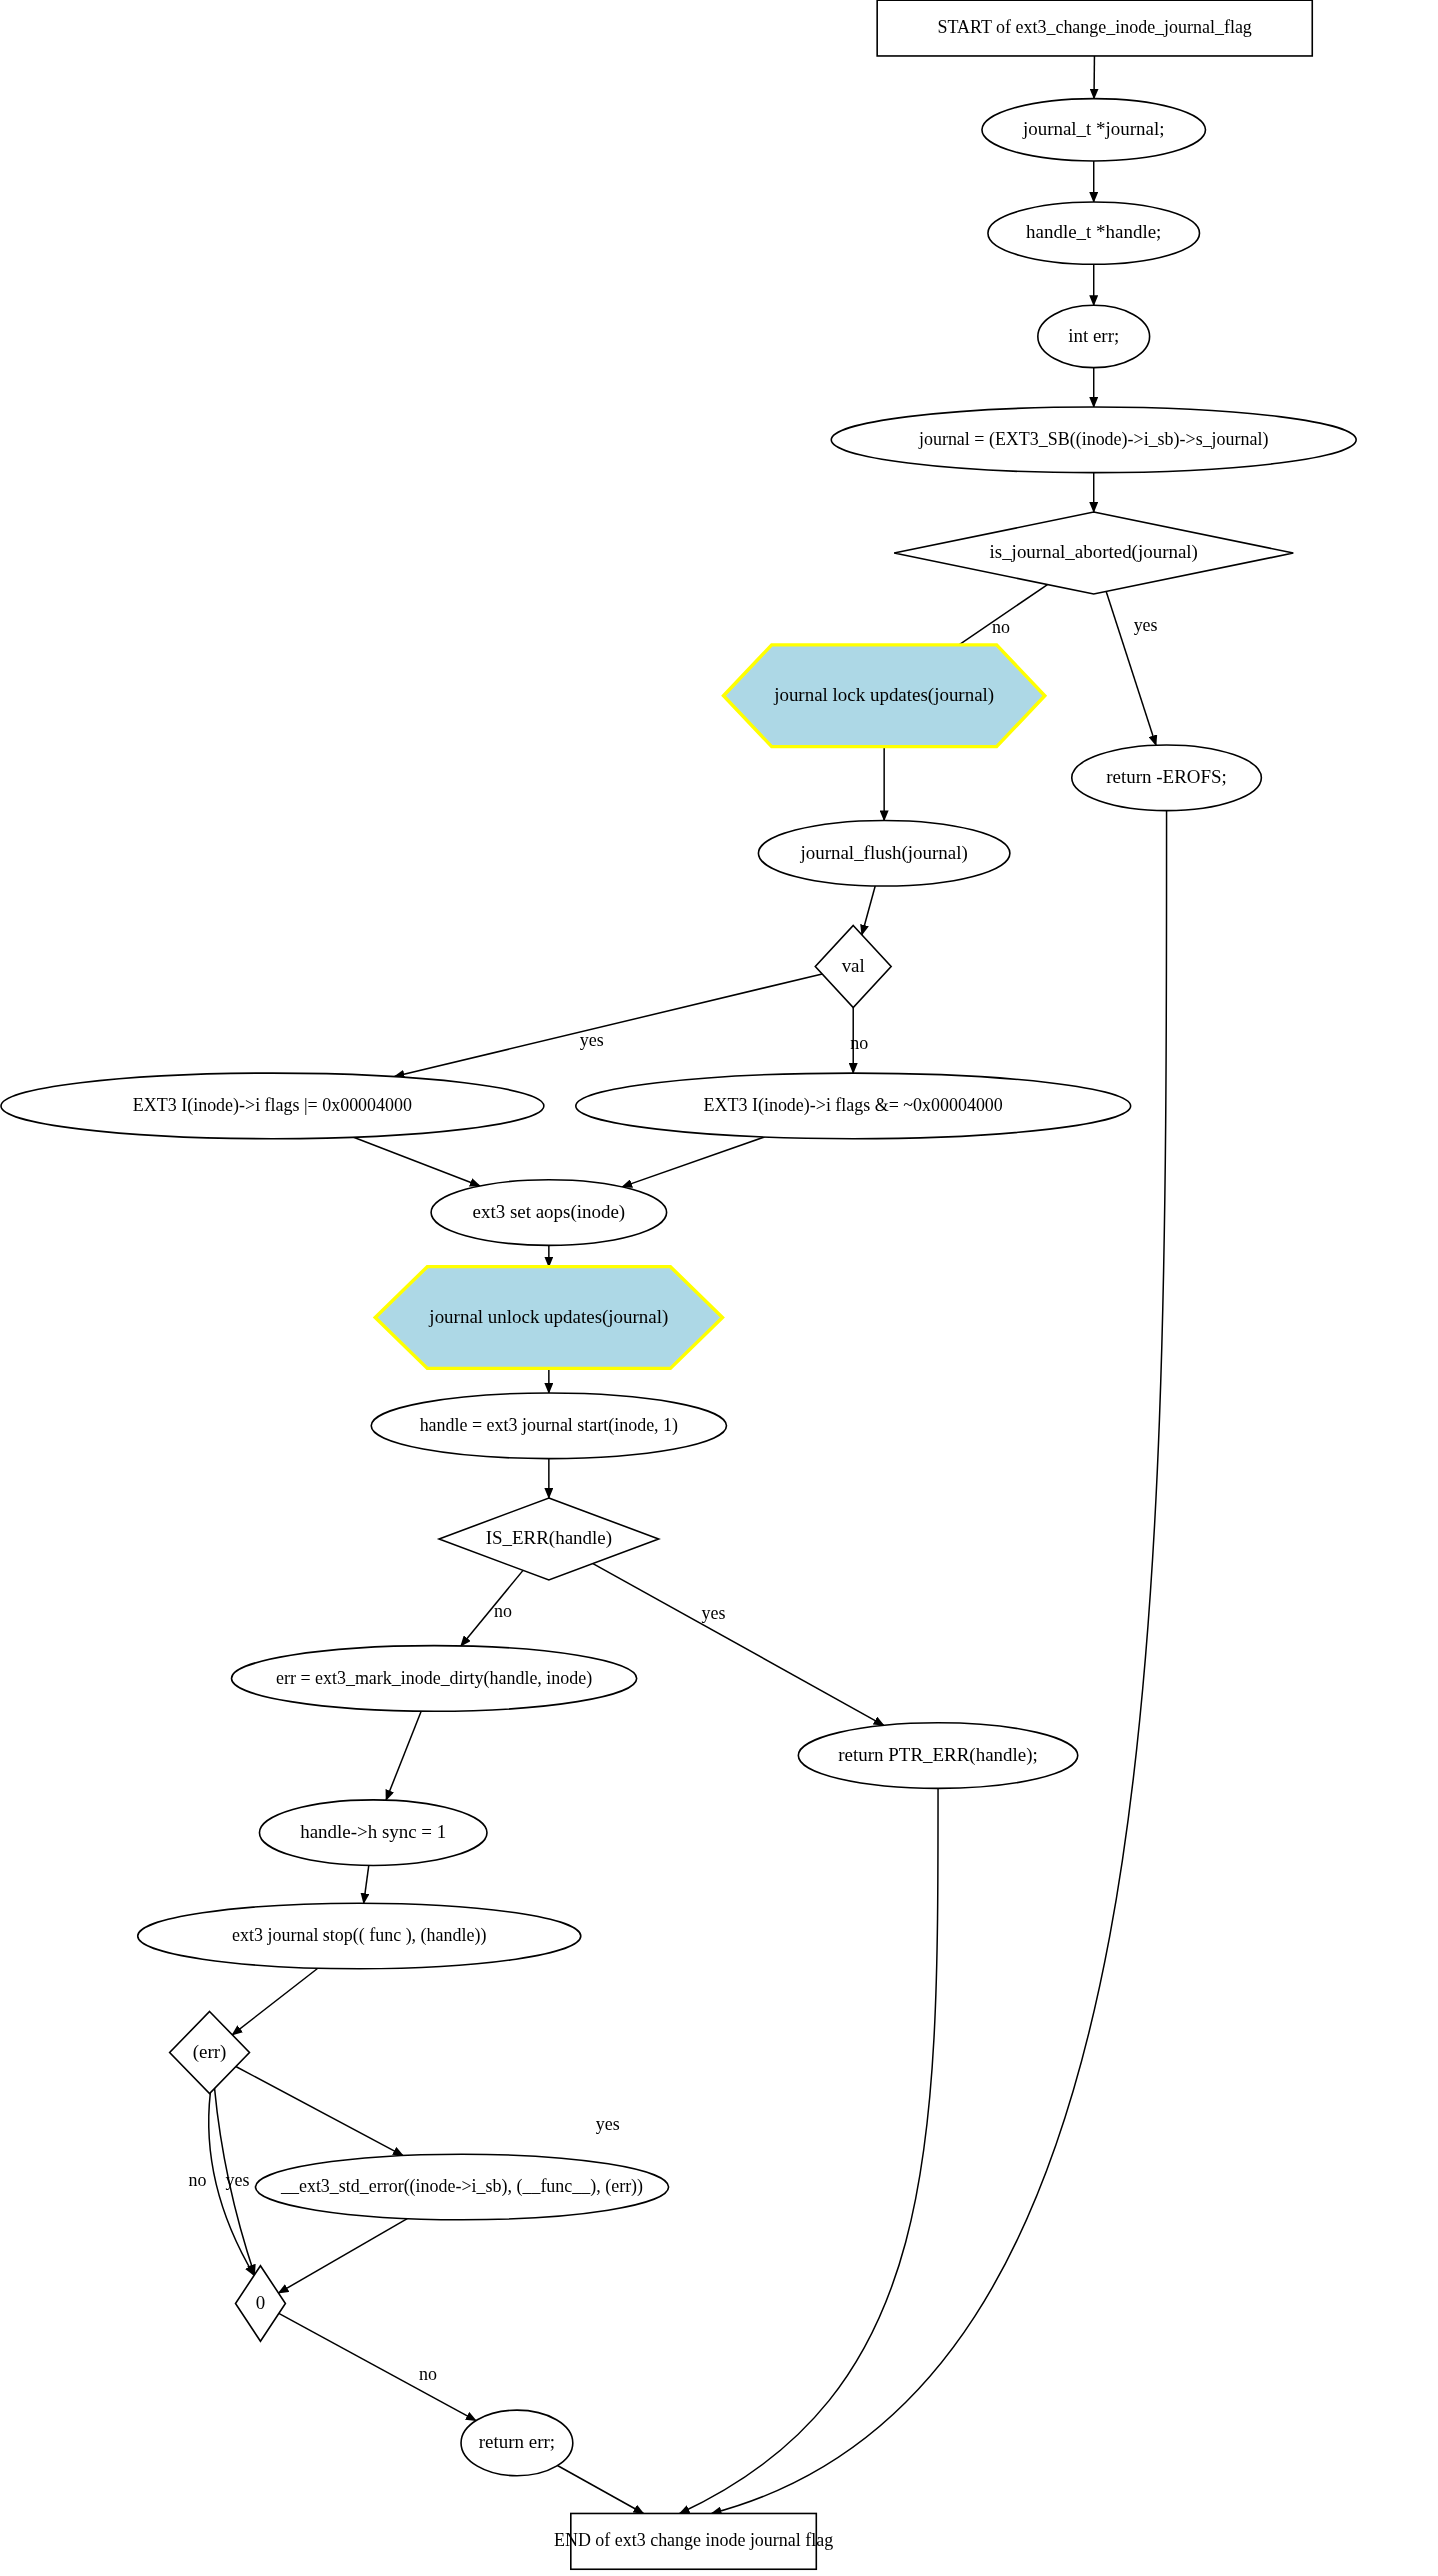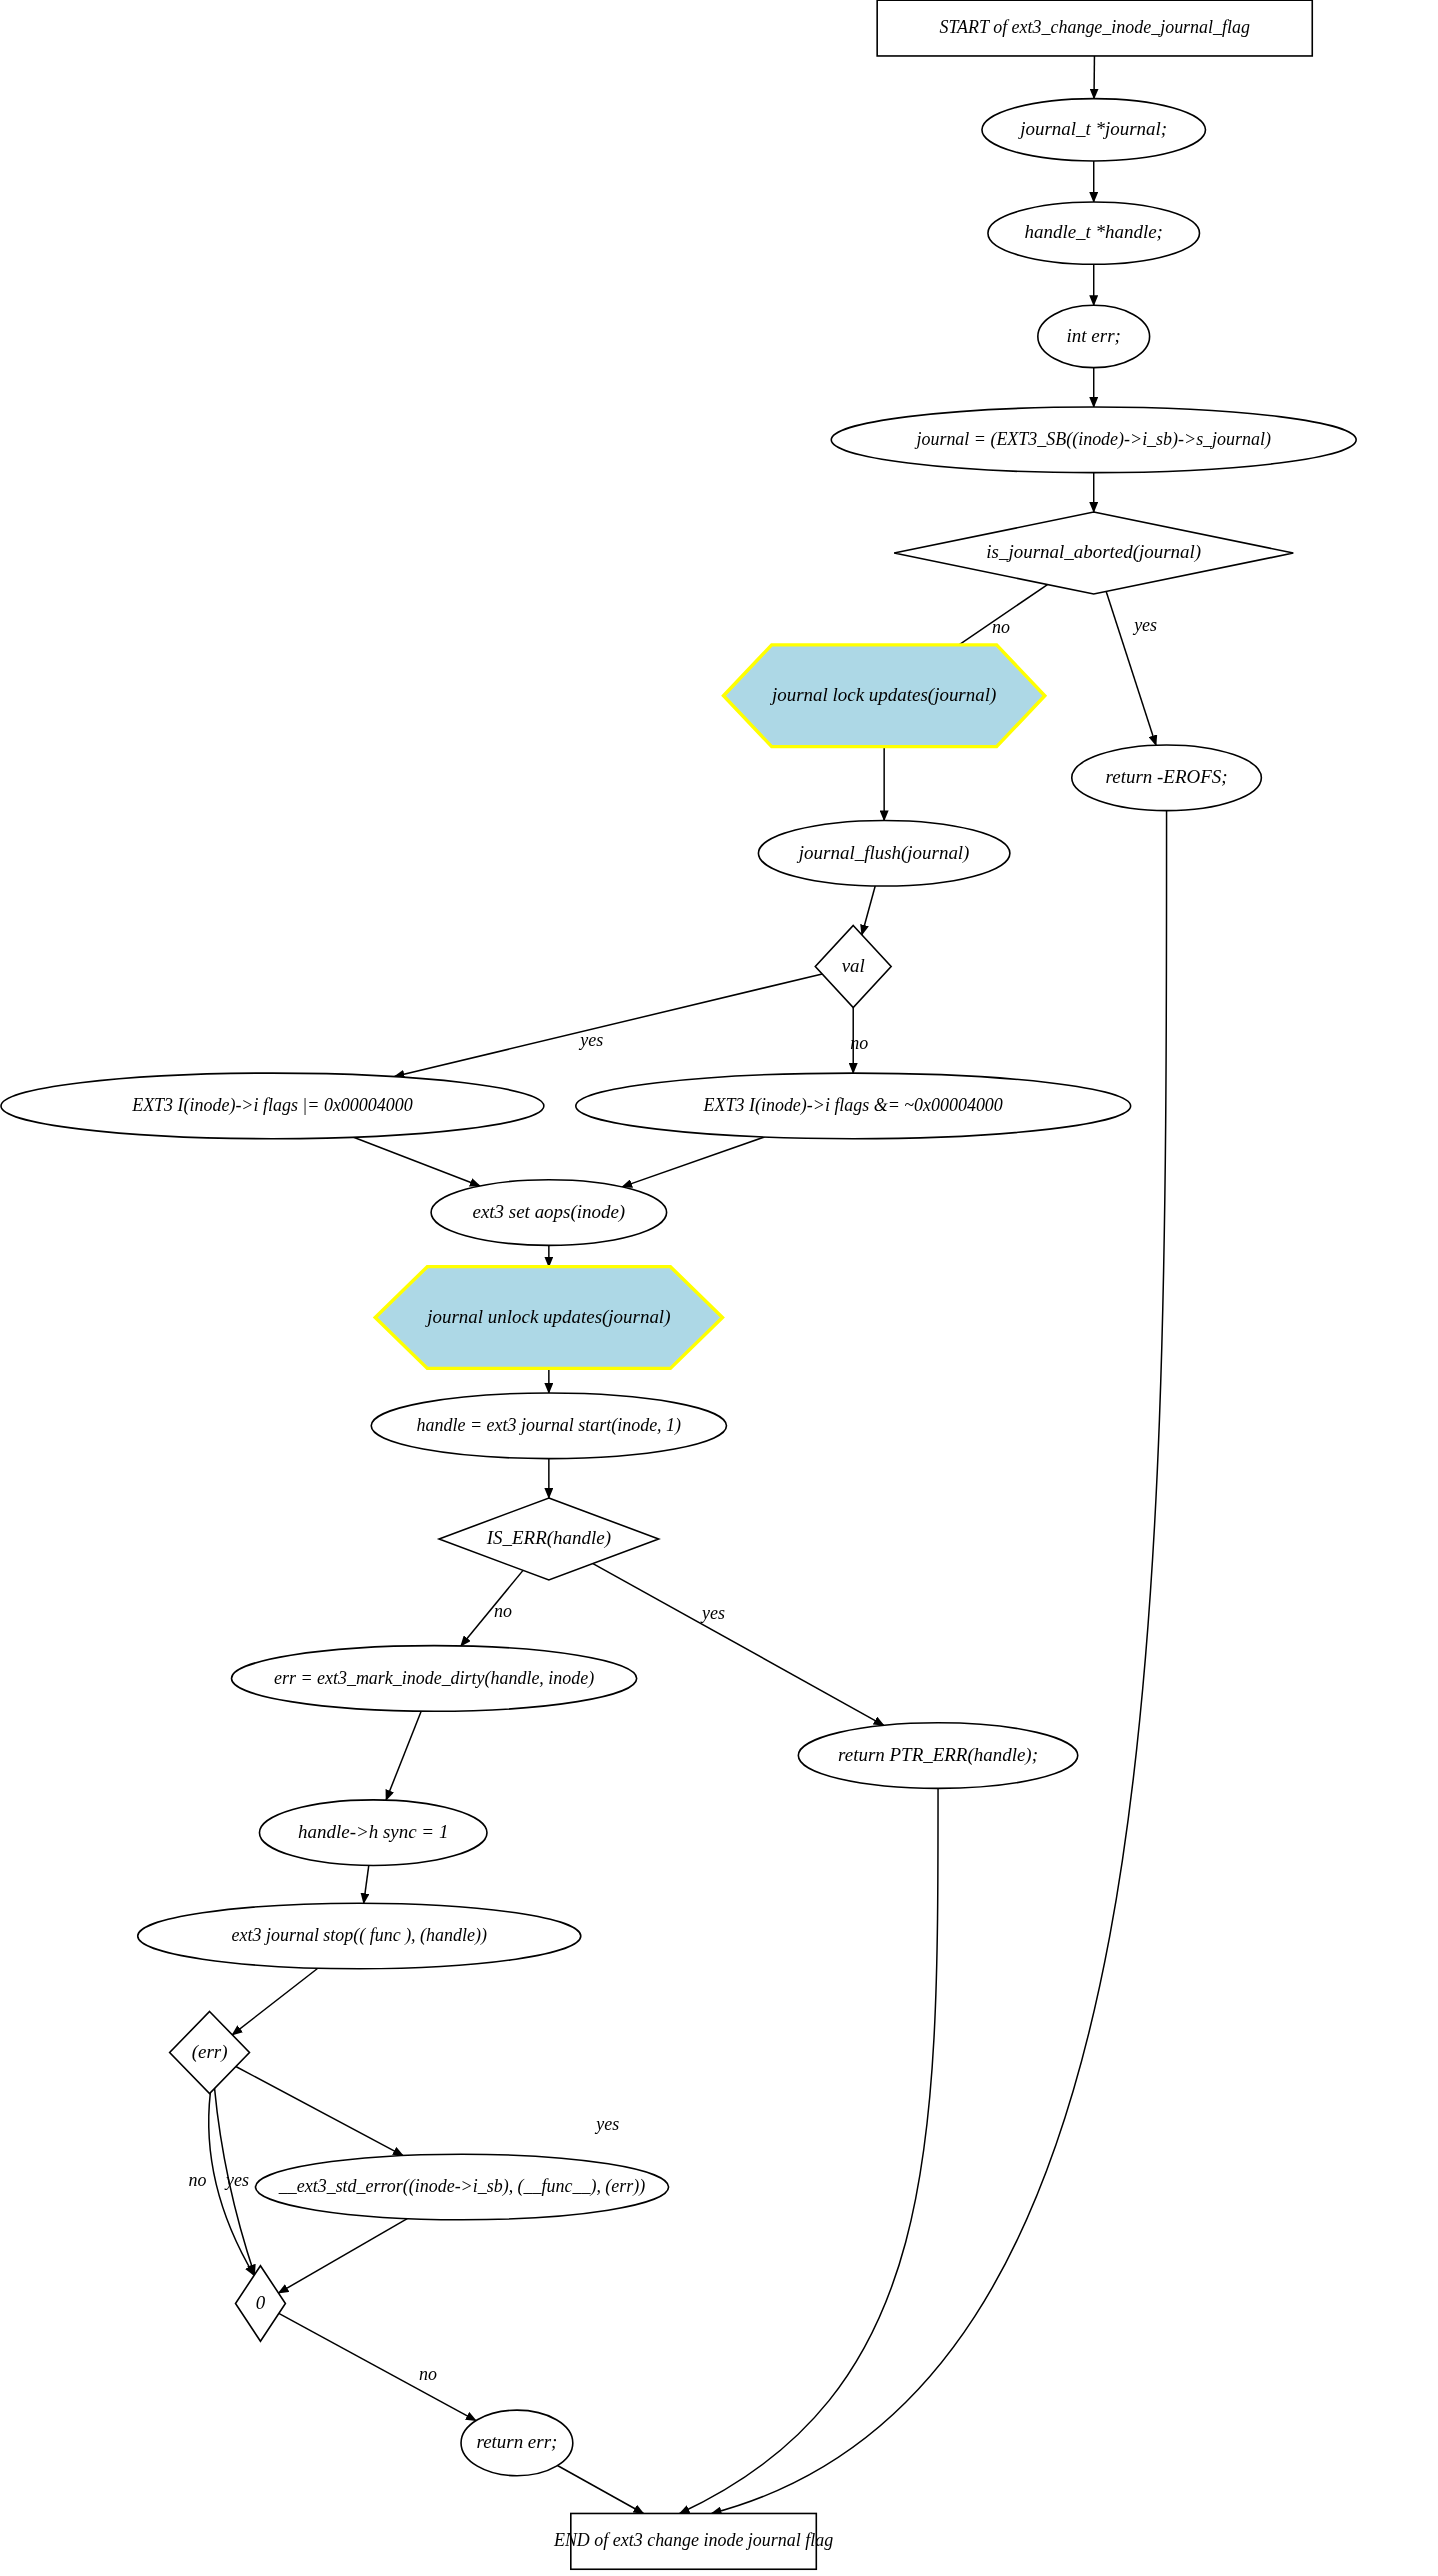--- a/index.html
+++ b/index.html
@@ -10,21 +10,20 @@
   body {
     width: 1438px;
     height: 2576px;
     font-family: "Liberation Serif", "DejaVu Serif", serif;
     overflow: hidden;
   }
   #flow-root {
     position: relative;
     width: 1438px;
     height: 2576px;
-    font-style: italic;
   }
   svg#flowchart {
     display: block;
     width: 1438px;
     height: 2576px;
   }
   .node-shape {
     fill: #ffffff;
     stroke: #000000;
     stroke-width: 1.6;

